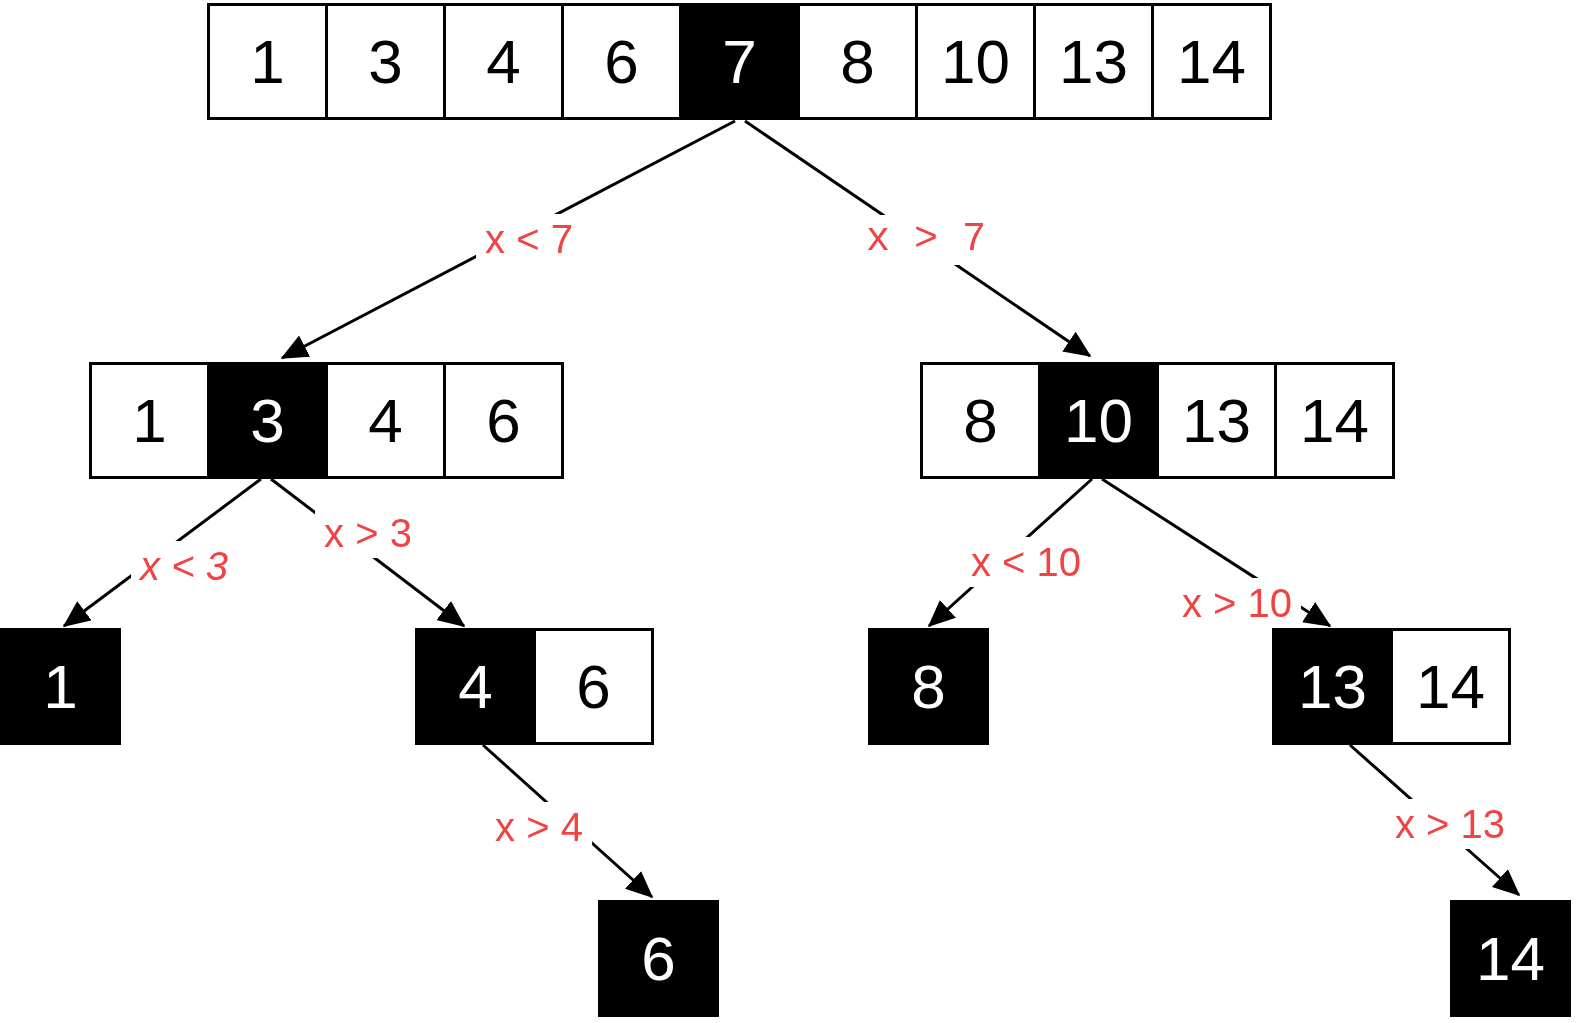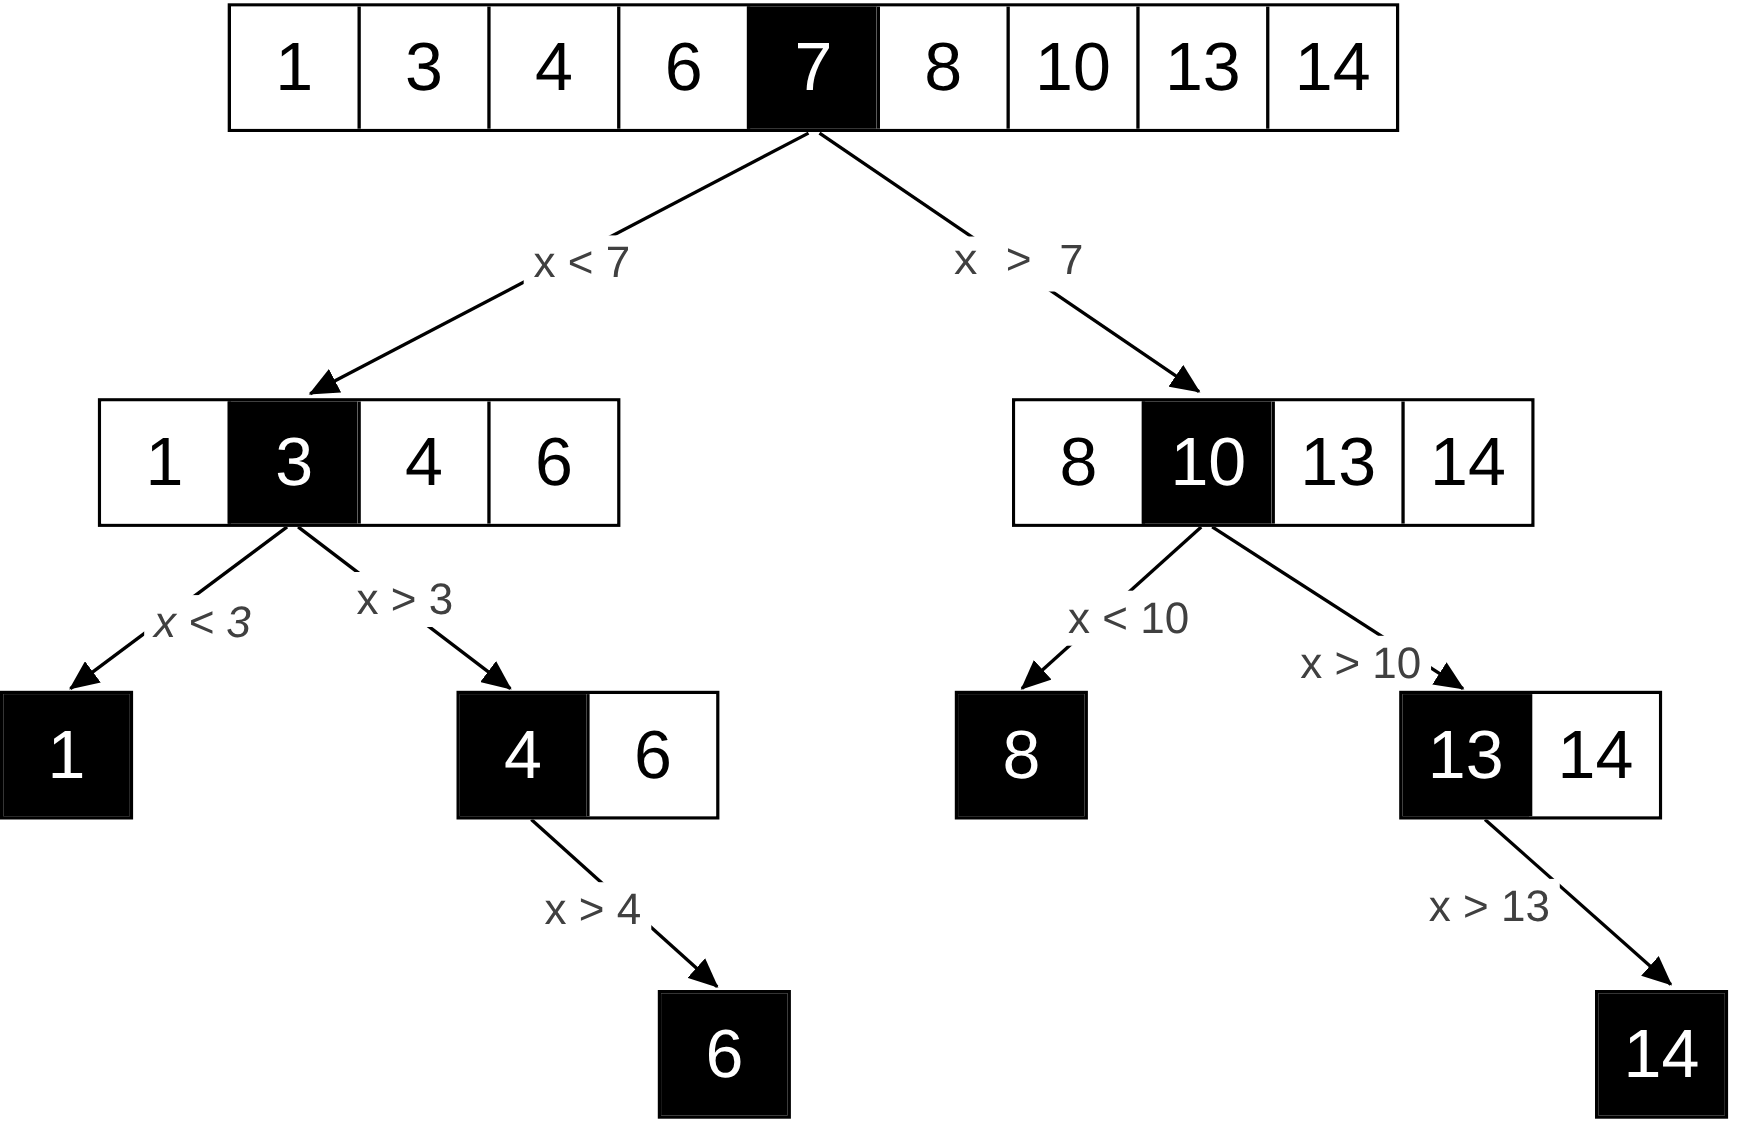--- a/index.html
+++ b/index.html
@@ -16,21 +16,21 @@
     left: 0; top: 0;
     width: 1593px; height: 1023px;
     z-index: 1;
   }
   .edges-svg line { stroke: #000000; stroke-width: 3; }
   .edge-label {
     position: absolute;
     z-index: 2;
     transform: translate(-50%, -50%);
     background: #ffffff;
-    color: #404040;
+    color: #ef4444;
     font-size: 40px;
     line-height: 1;
     padding: 5px 9px;
     white-space: nowrap;
   }
   .array {
     position: absolute;
     z-index: 3;
     display: flex;
     border: 3px solid #000000;
@@ -67,25 +67,25 @@
     <line x1="271" y1="479" x2="464" y2="626" marker-end="url(#arrow)"></line>
     <line x1="1092" y1="479" x2="929" y2="626" marker-end="url(#arrow)"></line>
     <line x1="1102" y1="479" x2="1330" y2="626" marker-end="url(#arrow)"></line>
     <line x1="483" y1="745" x2="652" y2="897" marker-end="url(#arrow)"></line>
     <line x1="1350" y1="745" x2="1519" y2="895" marker-end="url(#arrow)"></line>
   </svg>
 
   <div class="edge-label" style="left:529px; top:239px;">x &lt; 7</div>
   <div class="edge-label" style="left:926px; top:240px;font-family:Liberation Mono, monospace;">x &gt; 7</div>
   <div class="edge-label" style="left:184px; top:566px;font-style:italic;">x &lt; 3</div>
-  <div class="edge-label" style="left:368px; top:545px;text-align:center;">x &gt; 3</div>
+  <div class="edge-label" style="left:368px; top:533px;text-align:center;">x &gt; 3</div>
   <div class="edge-label" style="left:1026px; top:562px;">x &lt; 10</div>
   <div class="edge-label" style="left:1237px; top:603px;">x &gt; 10</div>
   <div class="edge-label" style="left:539px; top:827px;">x &gt; 4</div>
-  <div class="edge-label" style="left:1354px; top:824px;text-align:center;">x &gt; 13</div>
+  <div class="edge-label" style="left:1450px; top:824px;text-align:center;">x &gt; 13</div>
 
   <div class="array" style="left:207px; top:3px;">
     <div class="cell">1</div>
     <div class="cell">3</div>
     <div class="cell">4</div>
     <div class="cell">6</div>
     <div class="cell hl">7</div>
     <div class="cell">8</div>
     <div class="cell">10</div>
     <div class="cell">13</div>

